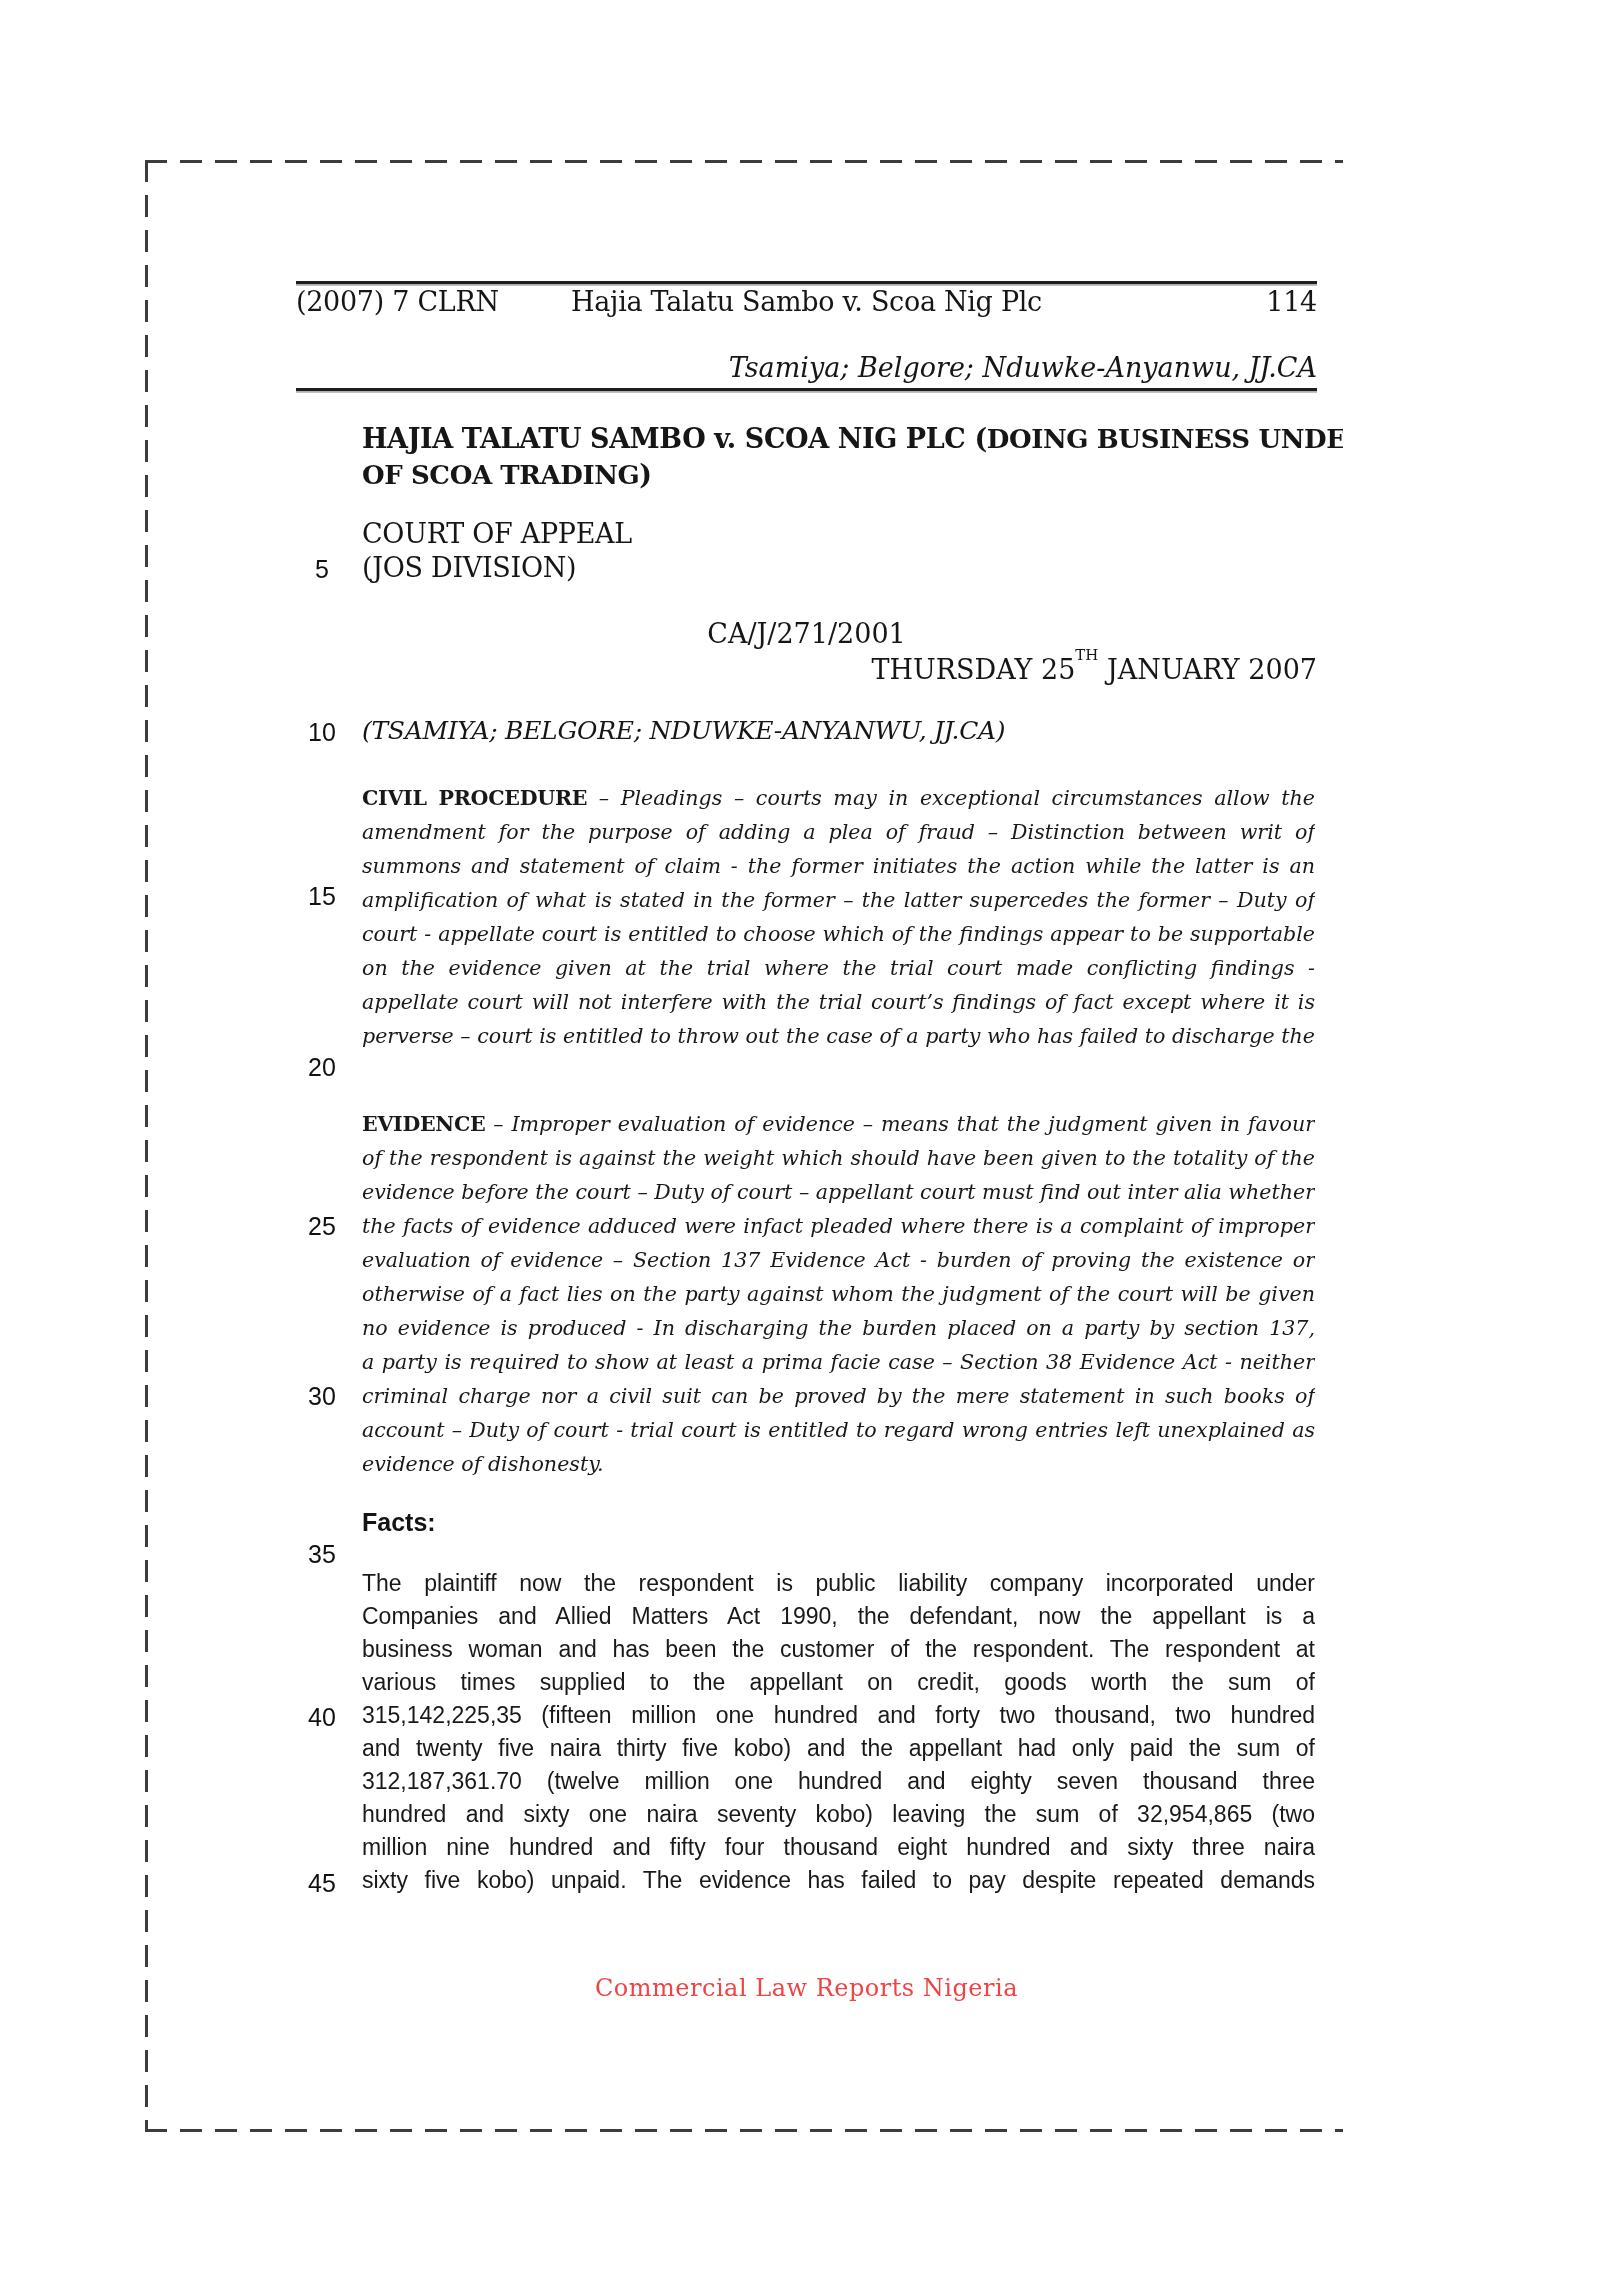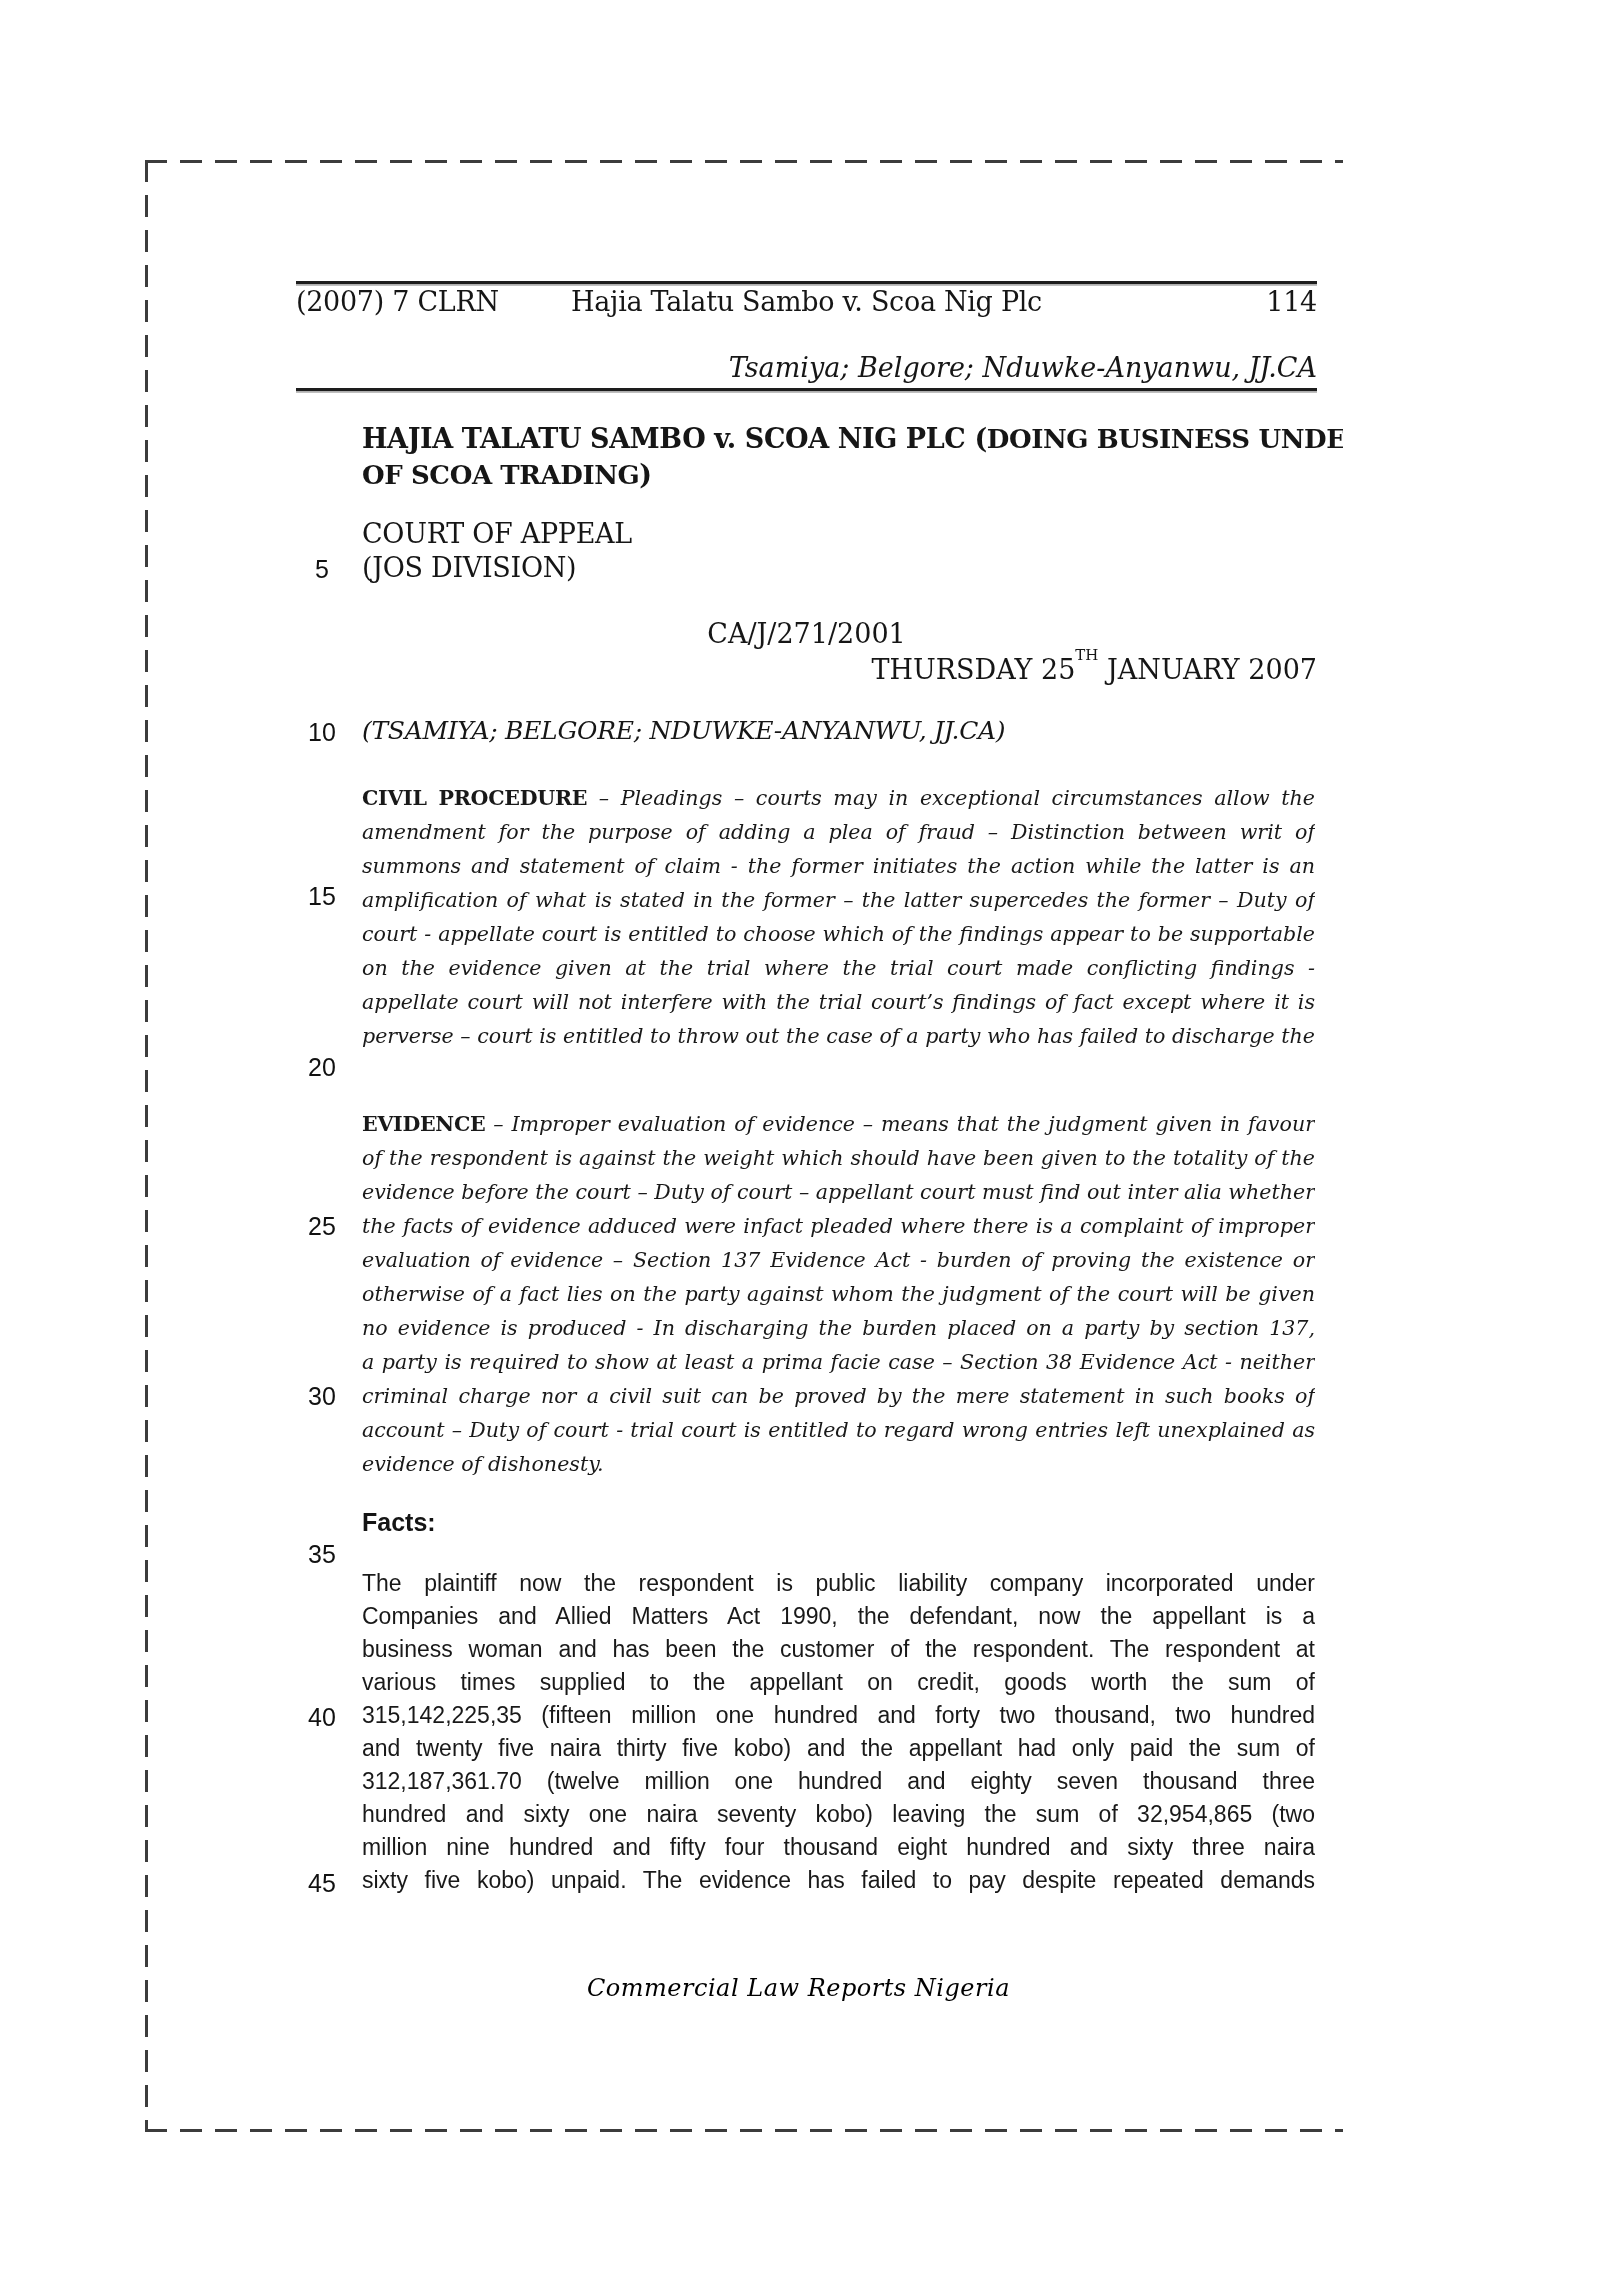--- a/index.html
+++ b/index.html
@@ -63,22 +63,22 @@
   .facts-heading{position:absolute;left:362px;top:1506px;
     font-family:"Liberation Sans",sans-serif;font-weight:bold;font-size:25px;line-height:32px;color:#141414;}
   #facts-body{position:absolute;left:362px;top:1567px;width:953px;
     font-family:"Liberation Sans",sans-serif;font-size:23px;color:#191919;}
   #facts-body .bl{height:33px;line-height:33px;}
 
   .bl{overflow:hidden;white-space:nowrap;}
   .jl{white-space:normal;text-align:justify;text-align-last:justify;-moz-text-align-last:justify;}
 
   
-  .footer{position:absolute;left:288px;top:1972px;width:1021px;text-align:center;
-    font-style:italic;font-size:24px;line-height:32px;letter-spacing:0.5px;color:#000000;}
+  .footer{position:absolute;left:296px;top:1972px;width:1021px;text-align:center;
+    font-size:24px;line-height:32px;letter-spacing:0.5px;color:#ef4444;}
 </style>
 </head>
 <body>
 
 <div class="page">
 
   <div class="b-top"></div>
   <div class="b-bottom"></div>
   <div class="b-left"></div>
   <div class="b-right"></div>

